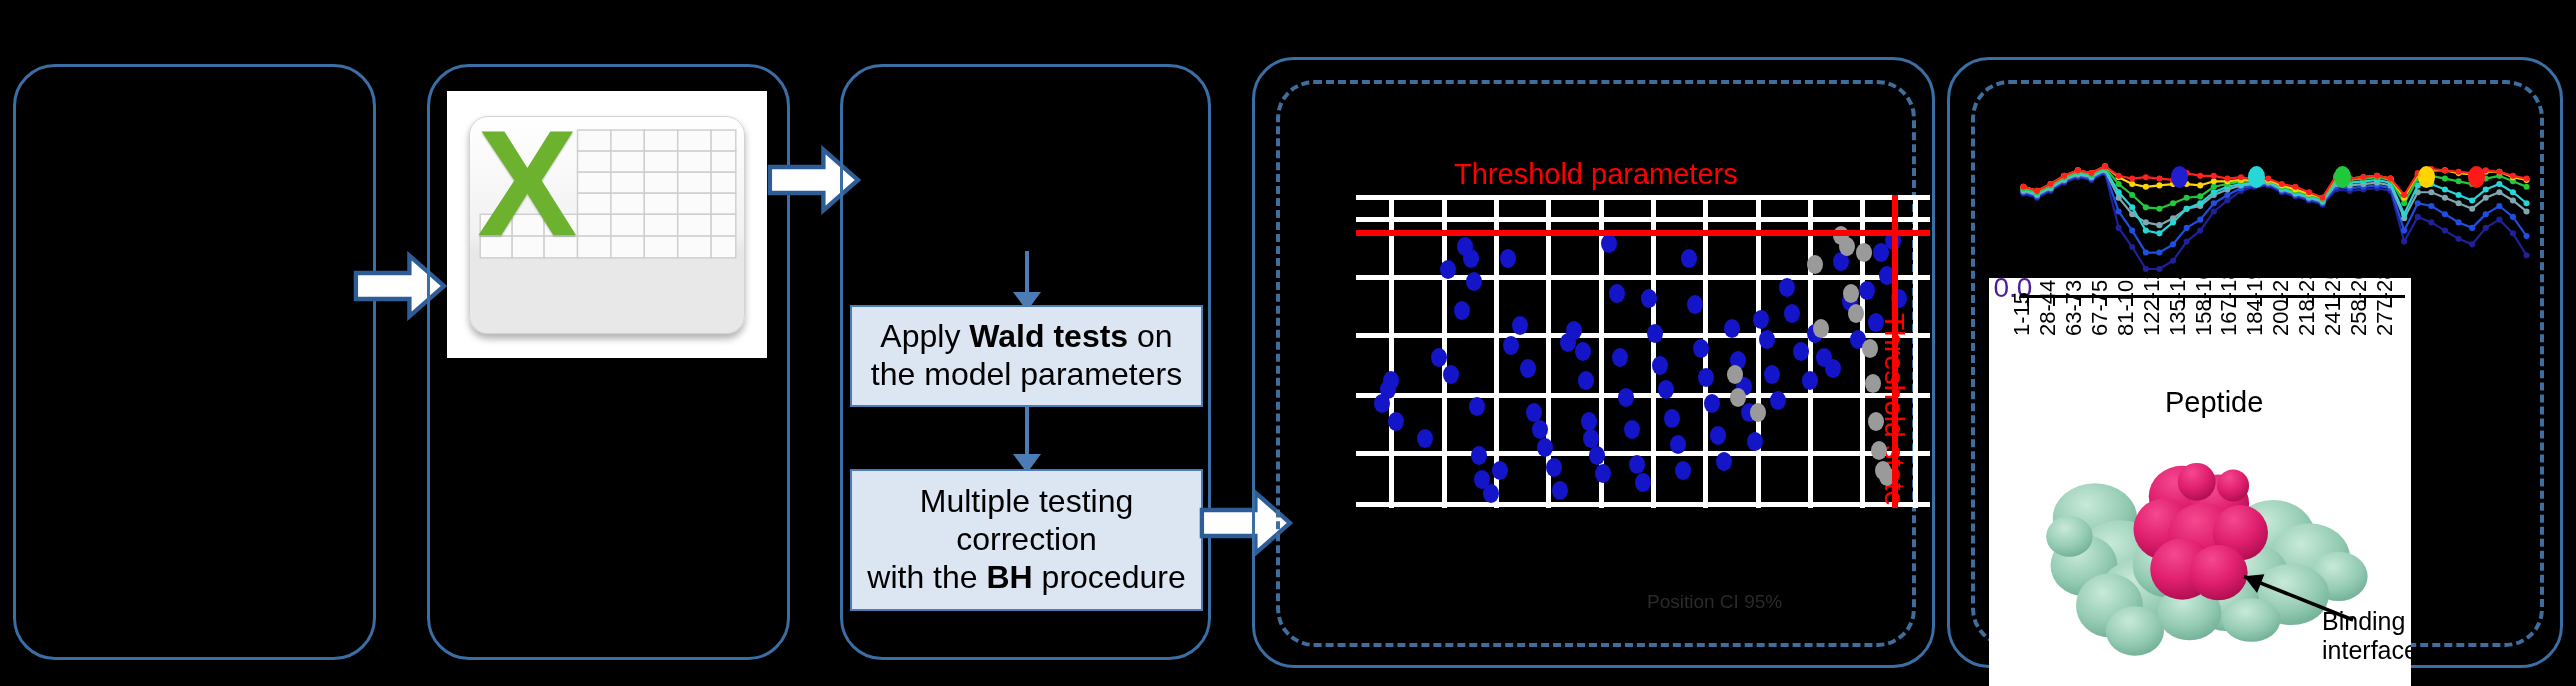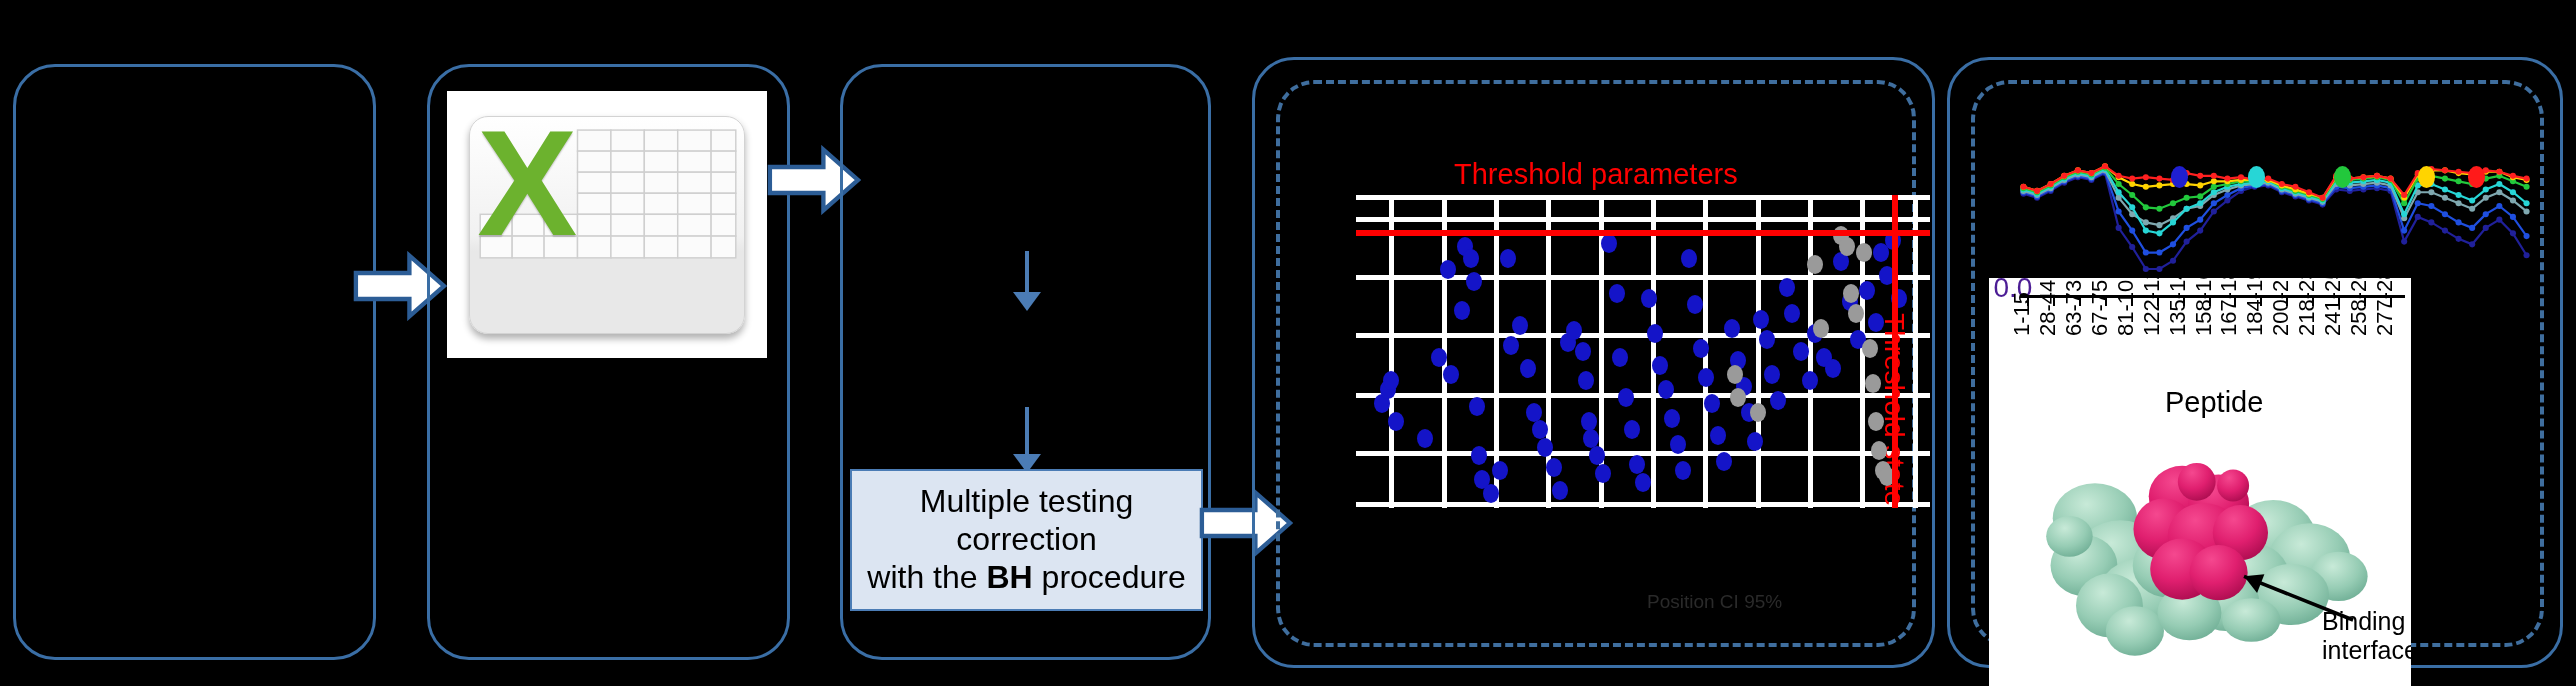--- a/index.html
+++ b/index.html
@@ -218,20 +218,25 @@
   <svg class="block-arrow" style="left:767px; top:145px; width:94px; height:70px;" viewBox="0 0 130 96">
     <polygon points="4,30 78,30 78,6 126,48 78,90 78,66 4,66" fill="#ffffff" stroke="#2c5d96" stroke-width="6"></polygon>
   </svg>
 
   <div class="panel-solid" style="left:840px; top:64px; width:371px; height:596px;"></div>
 
 
   <div class="flow-connector" style="left:1025px; top:251px; height:45px;"></div>
   <div class="flow-arrowhead" style="left:1013px; top:292px;"></div>
 
+  <div class="proc-box" style="left:850px; top:305px; width:353px; height:102px;">
+    <span>
+      Apply <b>Wald tests</b> on<br>the model parameters
+    </span>
+  </div>
 
   <div class="flow-connector" style="left:1025px; top:407px; height:51px;"></div>
   <div class="flow-arrowhead" style="left:1013px; top:454px;"></div>
 
   <div class="proc-box" style="left:850px; top:469px; width:353px; height:142px;">
     <span>
       Multiple testing<br>correction<br>with the <b>BH</b> procedure
     </span>
   </div>
 

